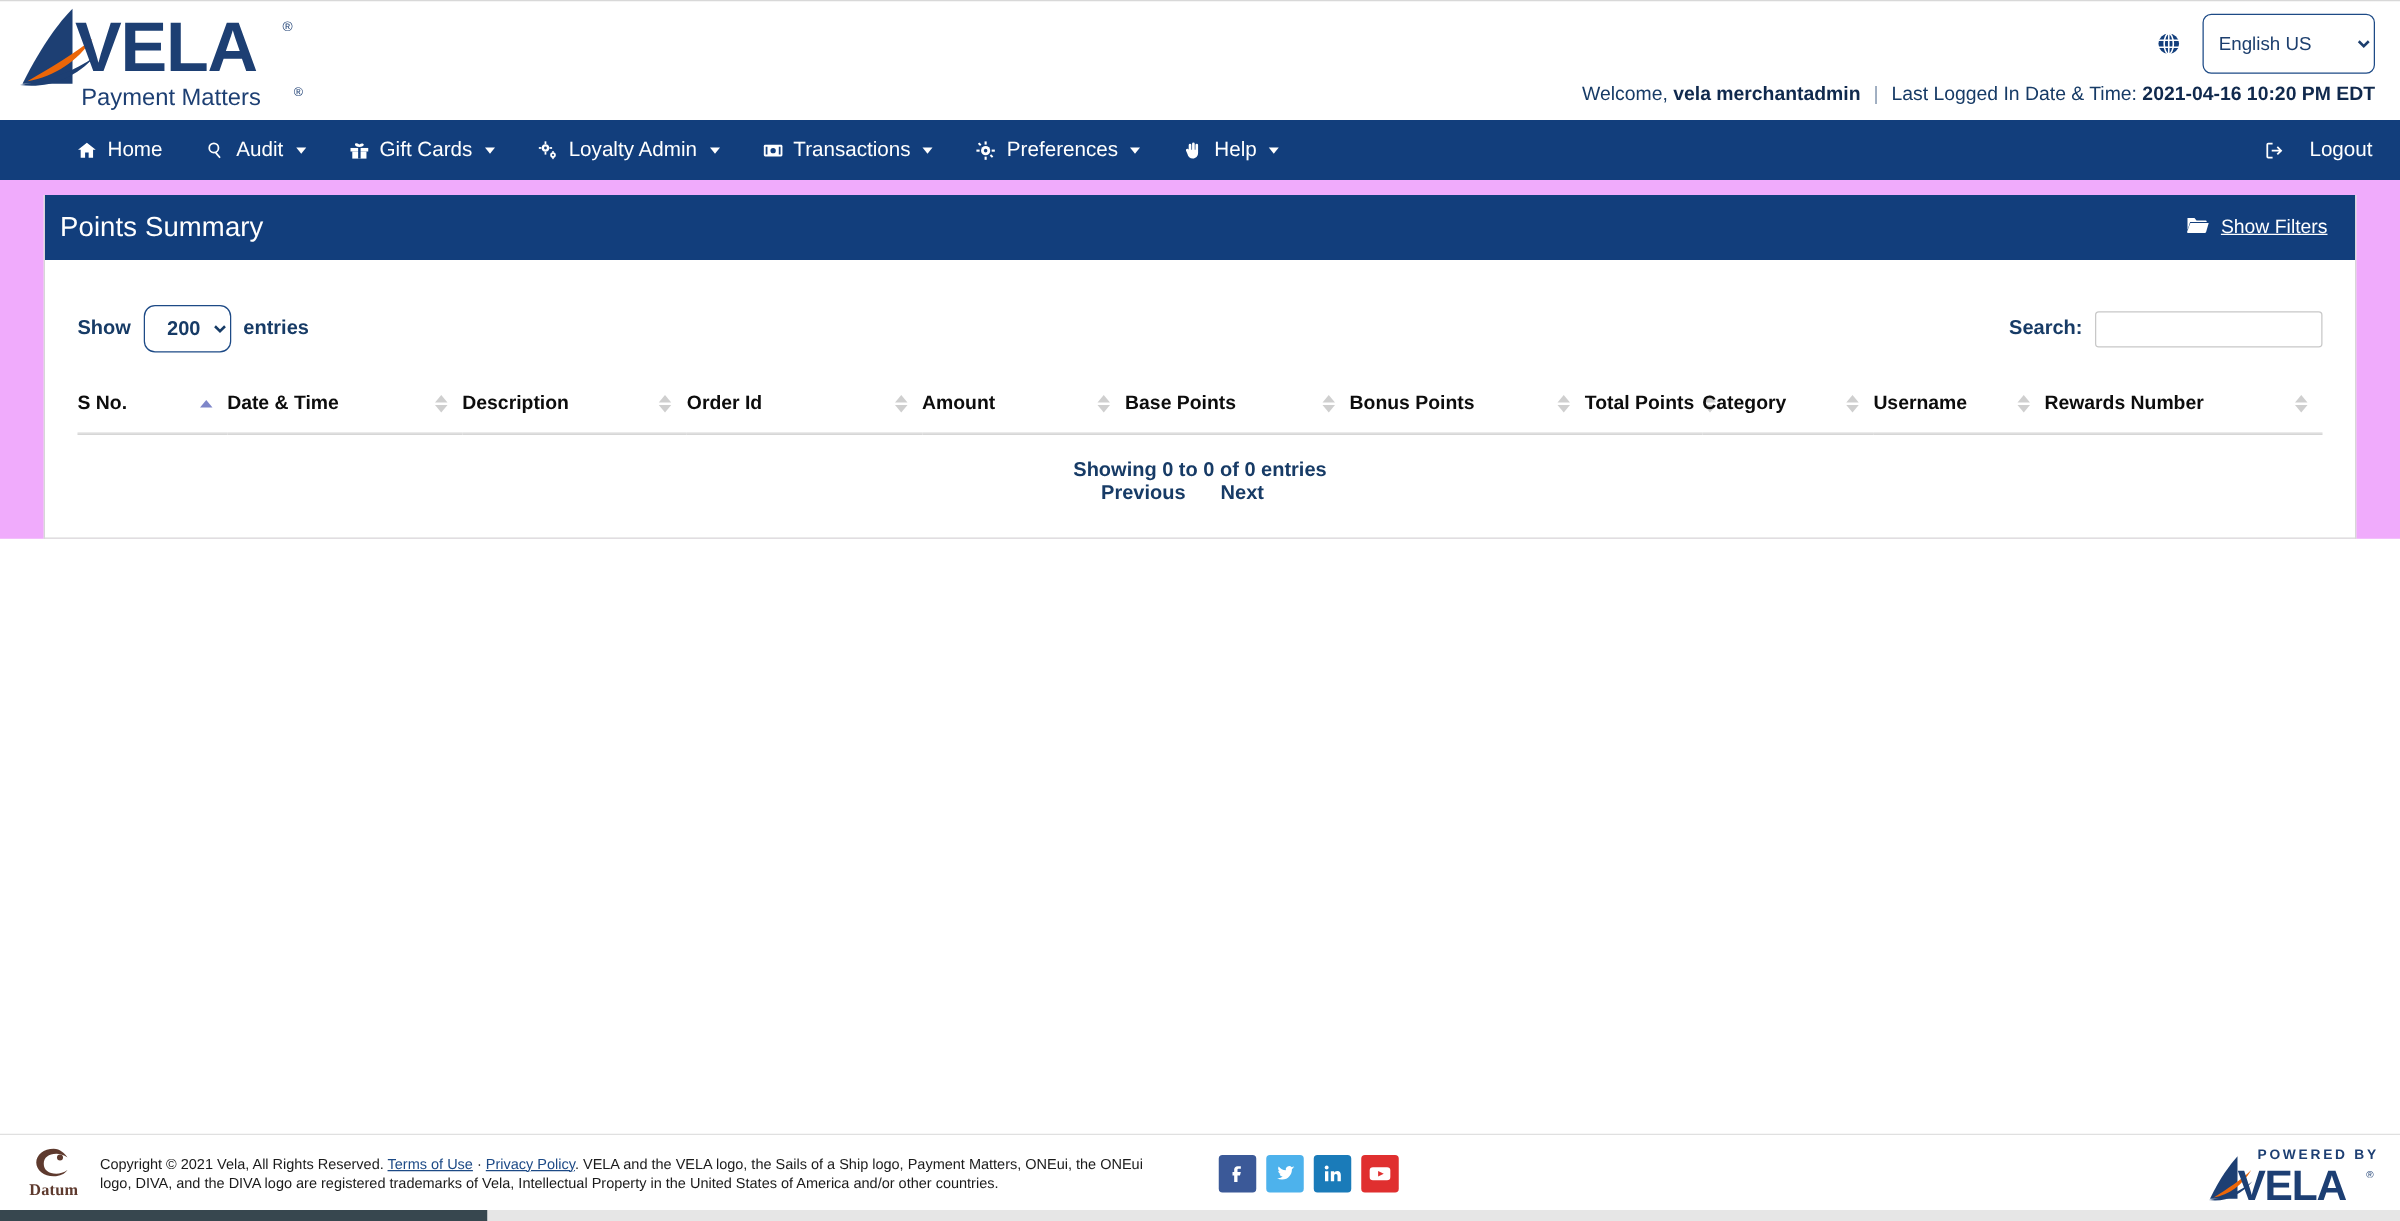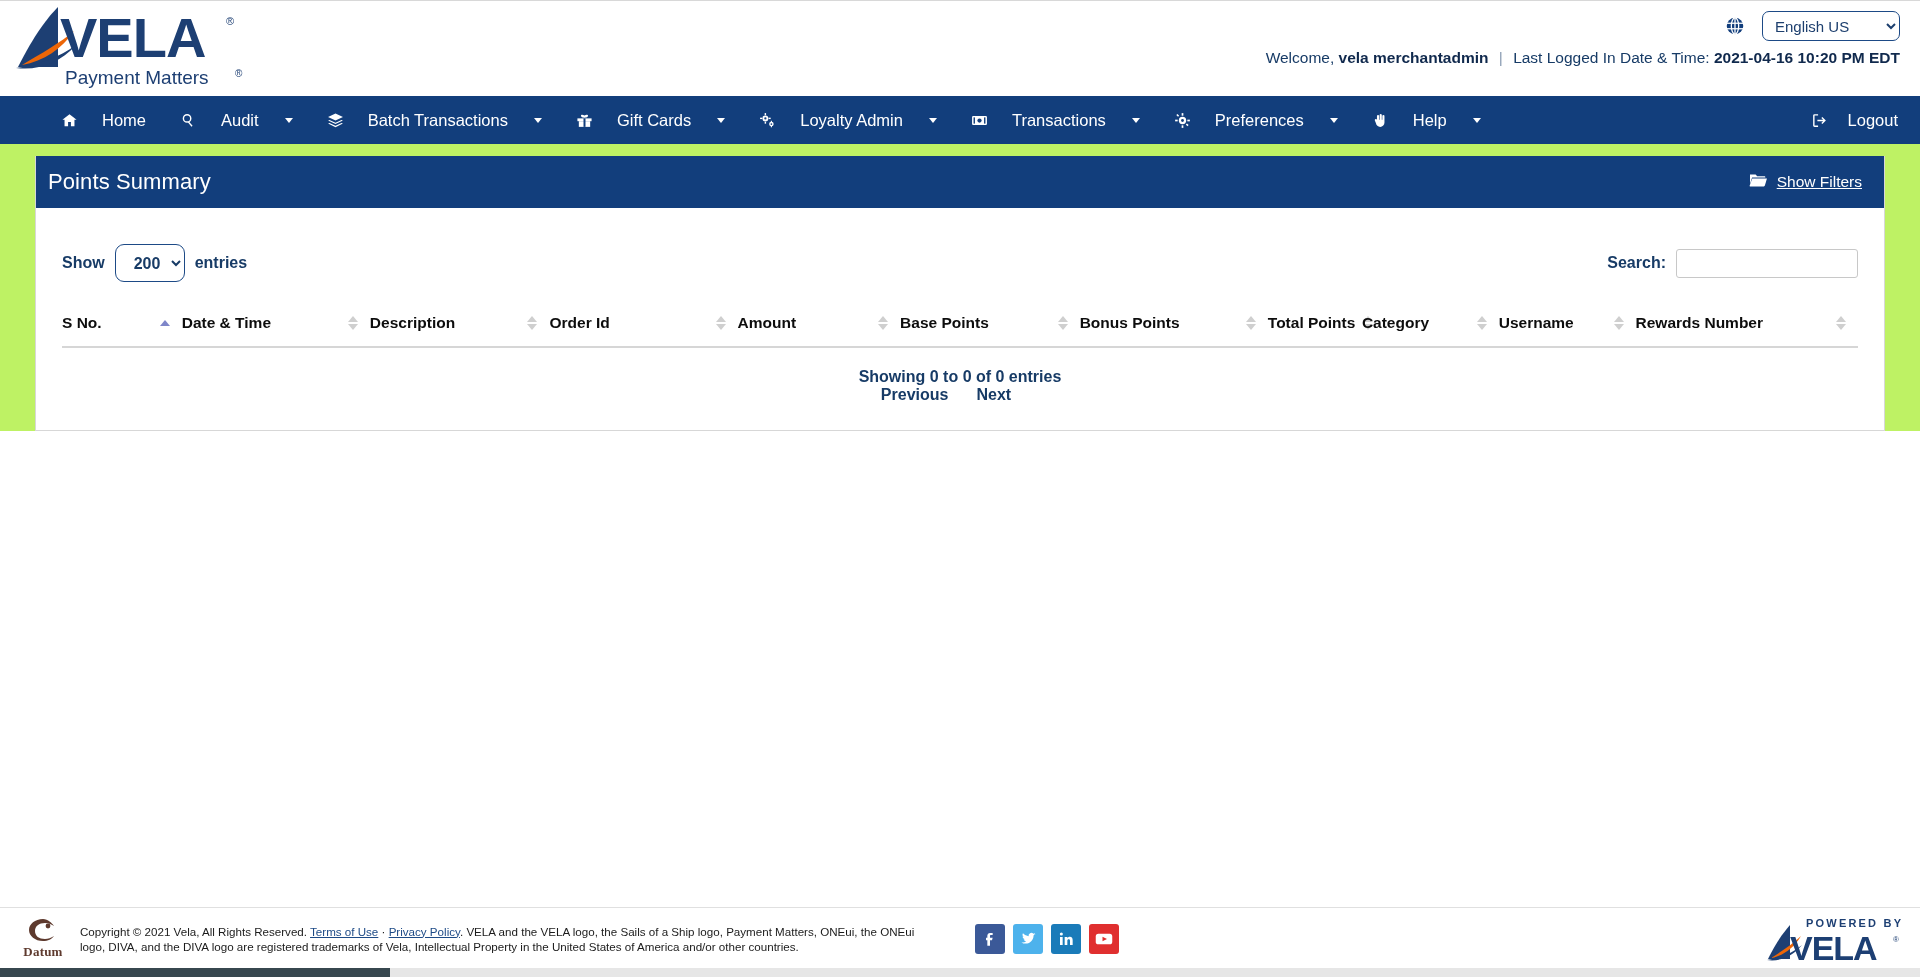--- a/index.html
+++ b/index.html
@@ -50,21 +50,21 @@
     color: #123e7c;
     margin-left: 14px;
   }
   .lang-select {
     font-family: "Liberation Sans", sans-serif;
     font-size: 15px;
     color: #1d3f6e;
     border: 1px solid #1d4a86;
     border-radius: 7px;
     padding: 4px 8px;
-    height: 30px;
+    height: 48px;
     width: 138px;
     background: #fff;
     margin-left: 6px;
   }
   .welcome-line {
     margin-top: 7px;
     font-size: 15.5px;
     color: #173b66;
     white-space: nowrap;
     line-height: 20px;
@@ -77,21 +77,21 @@
     height: 48px;
     background: #123e7c;
     display: flex;
     align-items: stretch;
     position: relative;
   }
   .nav-items { display: flex; align-items: stretch; padding-left: 44px; }
   .nav-item {
     display: flex;
     align-items: center;
-    gap: 24px;
+    gap: 8px;
     padding: 0 17px;
     color: #ffffff;
     font-size: 16.5px;
     white-space: nowrap;
     cursor: pointer;
     text-decoration: none;
   }
   .nav-item.active { background: #ec6608; }
   .caret {
     width: 0; height: 0;
@@ -107,21 +107,21 @@
     align-items: center;
     gap: 20px;
     padding: 0 22px;
     color: #ffffff;
     font-size: 16.5px;
     cursor: pointer;
   }
   .nav-ico { display: inline-flex; align-items: center; }
 
   
-  .page-body { padding: 12px 35px 0 35px; background: #bef264; }
+  .page-body { padding: 12px 35px 0 35px; background: #f0abfc; }
   .panel {
     border: 1px solid #d7d7d7;
     border-top: none;
     background: #ffffff;
   }
   .panel-head {
     background: #123e7c;
     height: 52px;
     display: flex;
     align-items: center;
@@ -382,31 +382,20 @@
         <span>Home</span>
       </a>
       <a class="nav-item" href="#">
         <span class="nav-ico">
           <svg width="17" height="17" viewBox="0 0 24 24" fill="#ffffff">
             <circle cx="10" cy="9" r="5.2" fill="none" stroke="#fff" stroke-width="2"></circle>
             <rect x="13.4" y="13" width="2" height="8" transform="rotate(-40 14.4 17)"></rect>
           </svg>
         </span>
         <span>Audit</span>
-        <span class="caret"></span>
-      </a>
-      <a class="nav-item" href="#">
-        <span class="nav-ico">
-          <svg width="17" height="17" viewBox="0 0 24 24" fill="#ffffff">
-            <path d="M12 2 1.5 7 12 12l10.5-5L12 2z"></path>
-            <path d="M3.6 11.2 1.5 12 12 17l10.5-5-2.1-.8L12 15l-8.4-3.8z"></path>
-            <path d="M3.6 15.6 1.5 16.4 12 21.4l10.5-5-2.1-.8L12 19.4l-8.4-3.8z"></path>
-          </svg>
-        </span>
-        <span>Batch Transactions</span>
         <span class="caret"></span>
       </a>
       <a class="nav-item" href="#">
         <span class="nav-ico">
           <svg width="17" height="17" viewBox="0 0 24 24" fill="#ffffff">
             <rect x="2" y="9" width="20" height="4"></rect>
             <rect x="4" y="13" width="16" height="8"></rect>
             <rect x="10.6" y="9" width="2.8" height="12" fill="#123e7c"></rect>
             <path d="M12 8C9 8 7 6.8 7 5.2S9 3 12 5c3-2 5-0.6 5 .2C17 6.8 15 8 12 8z"></path>
           </svg>

